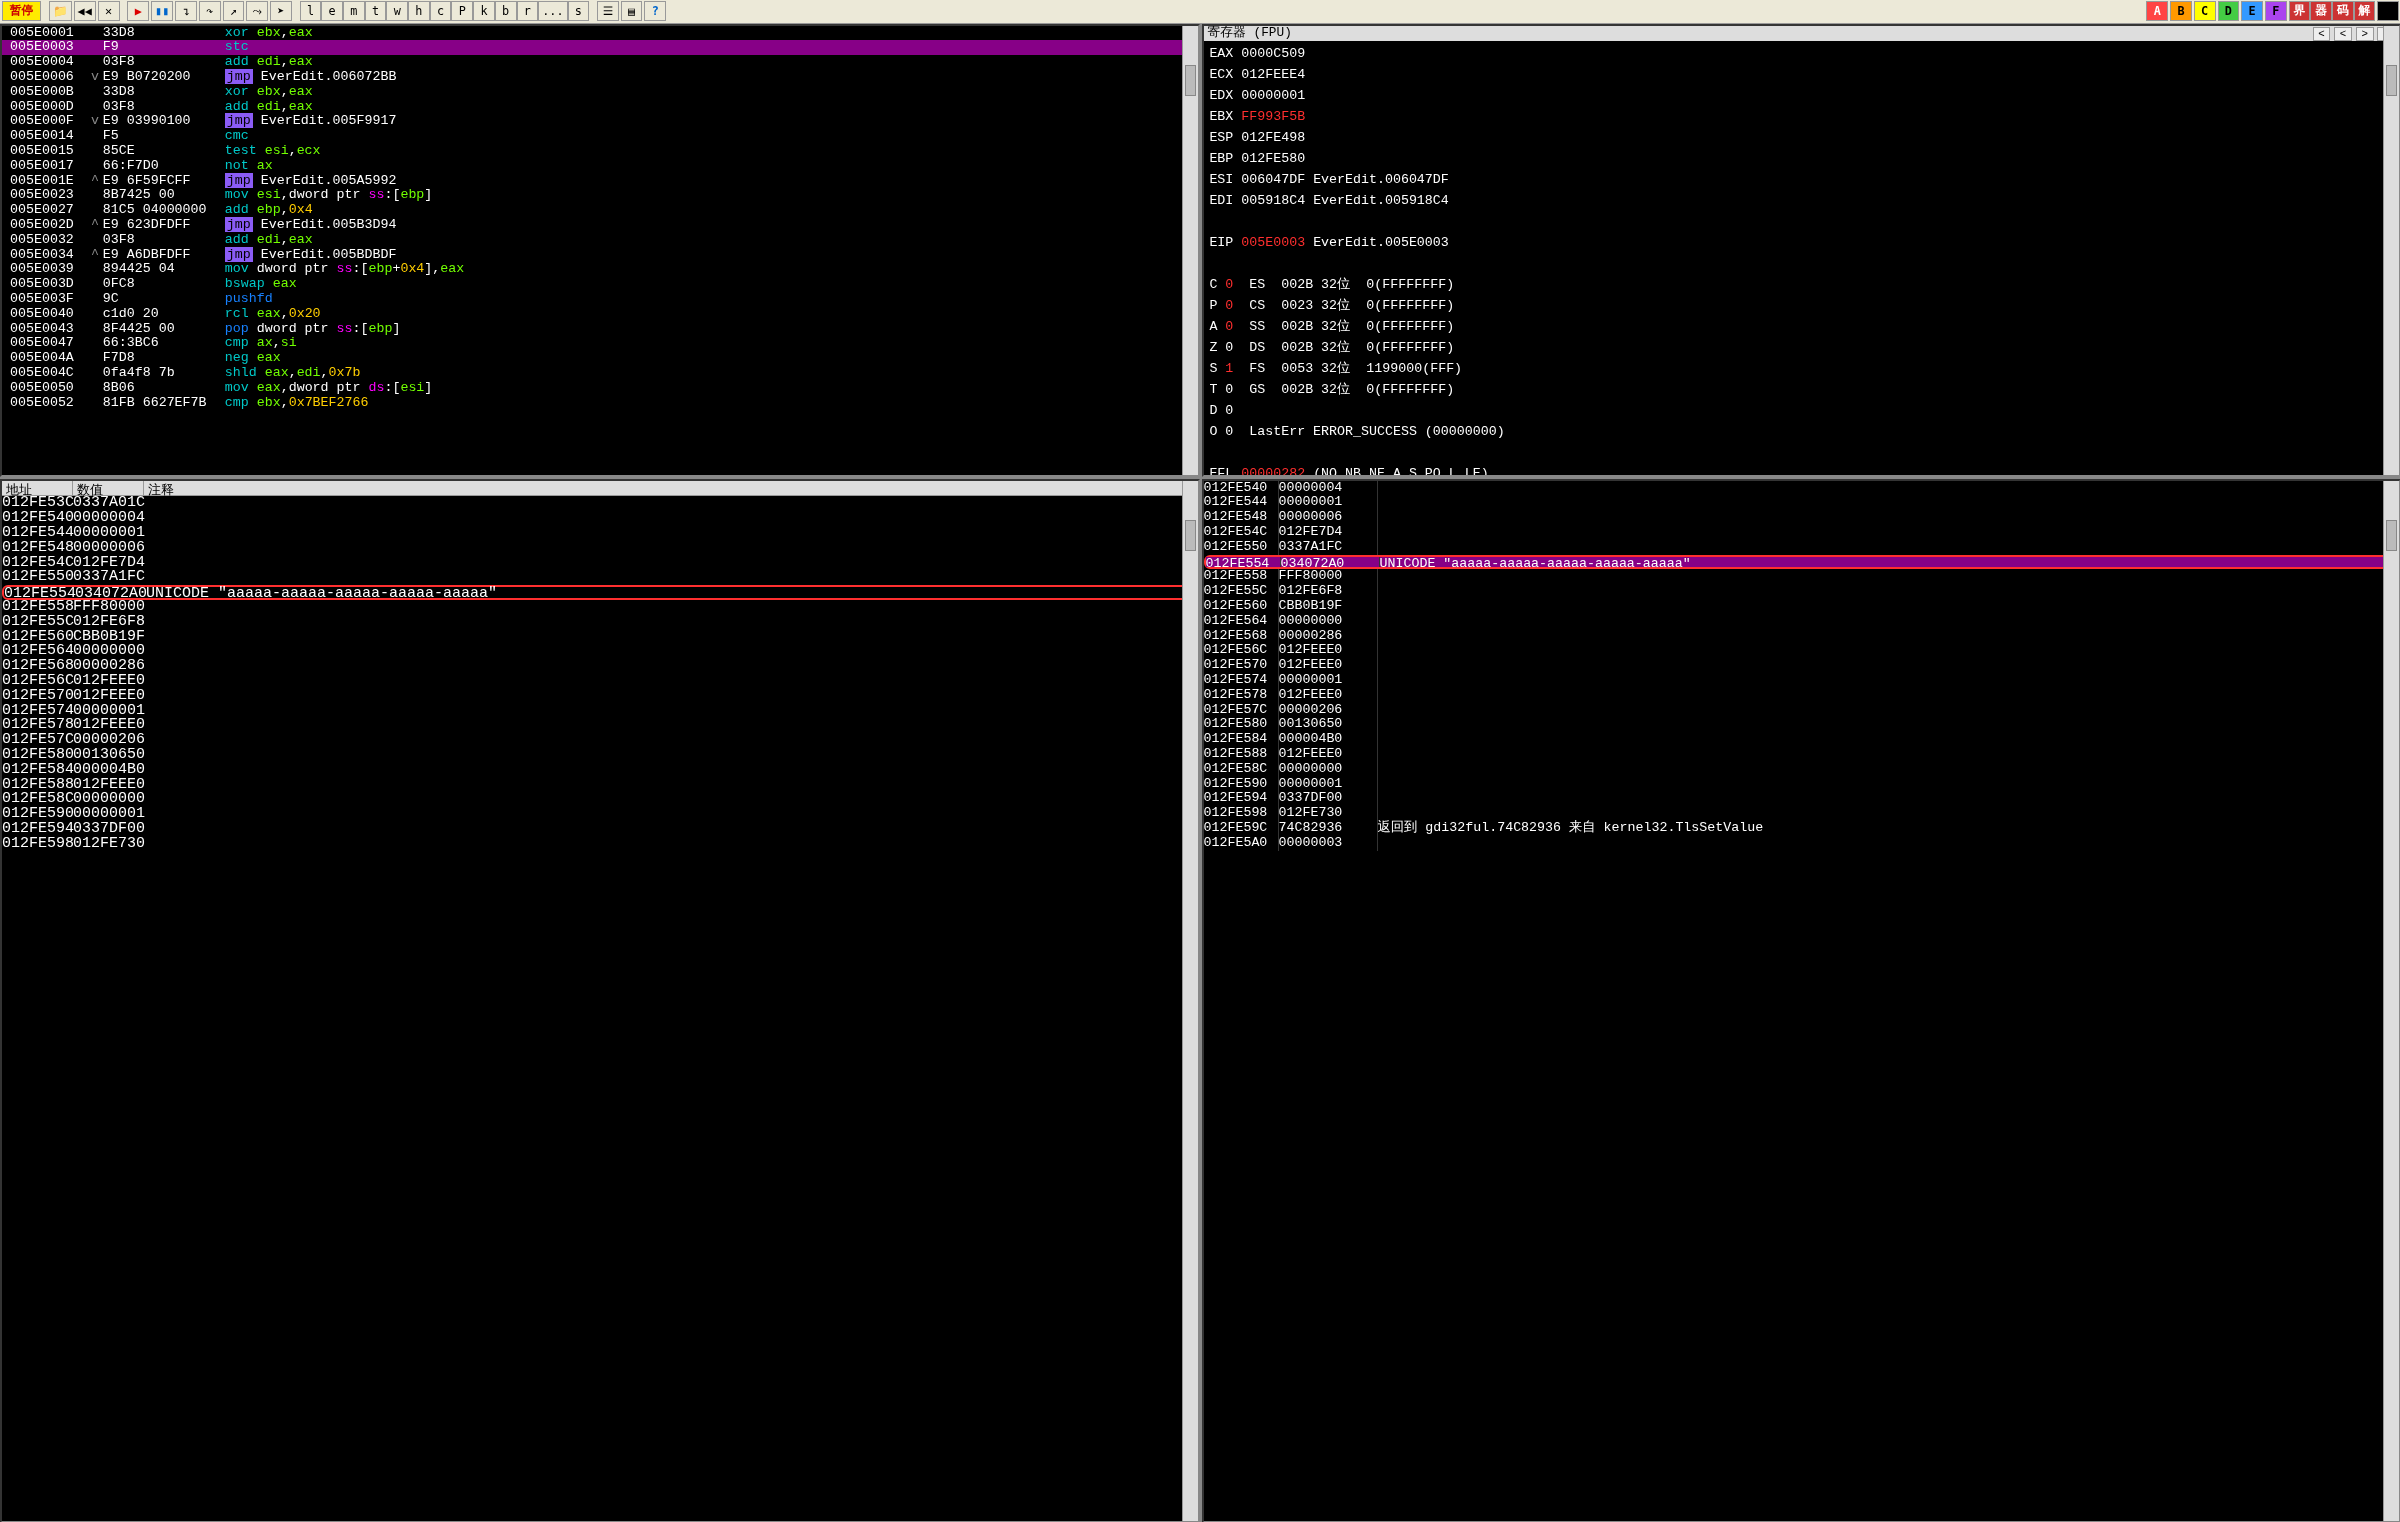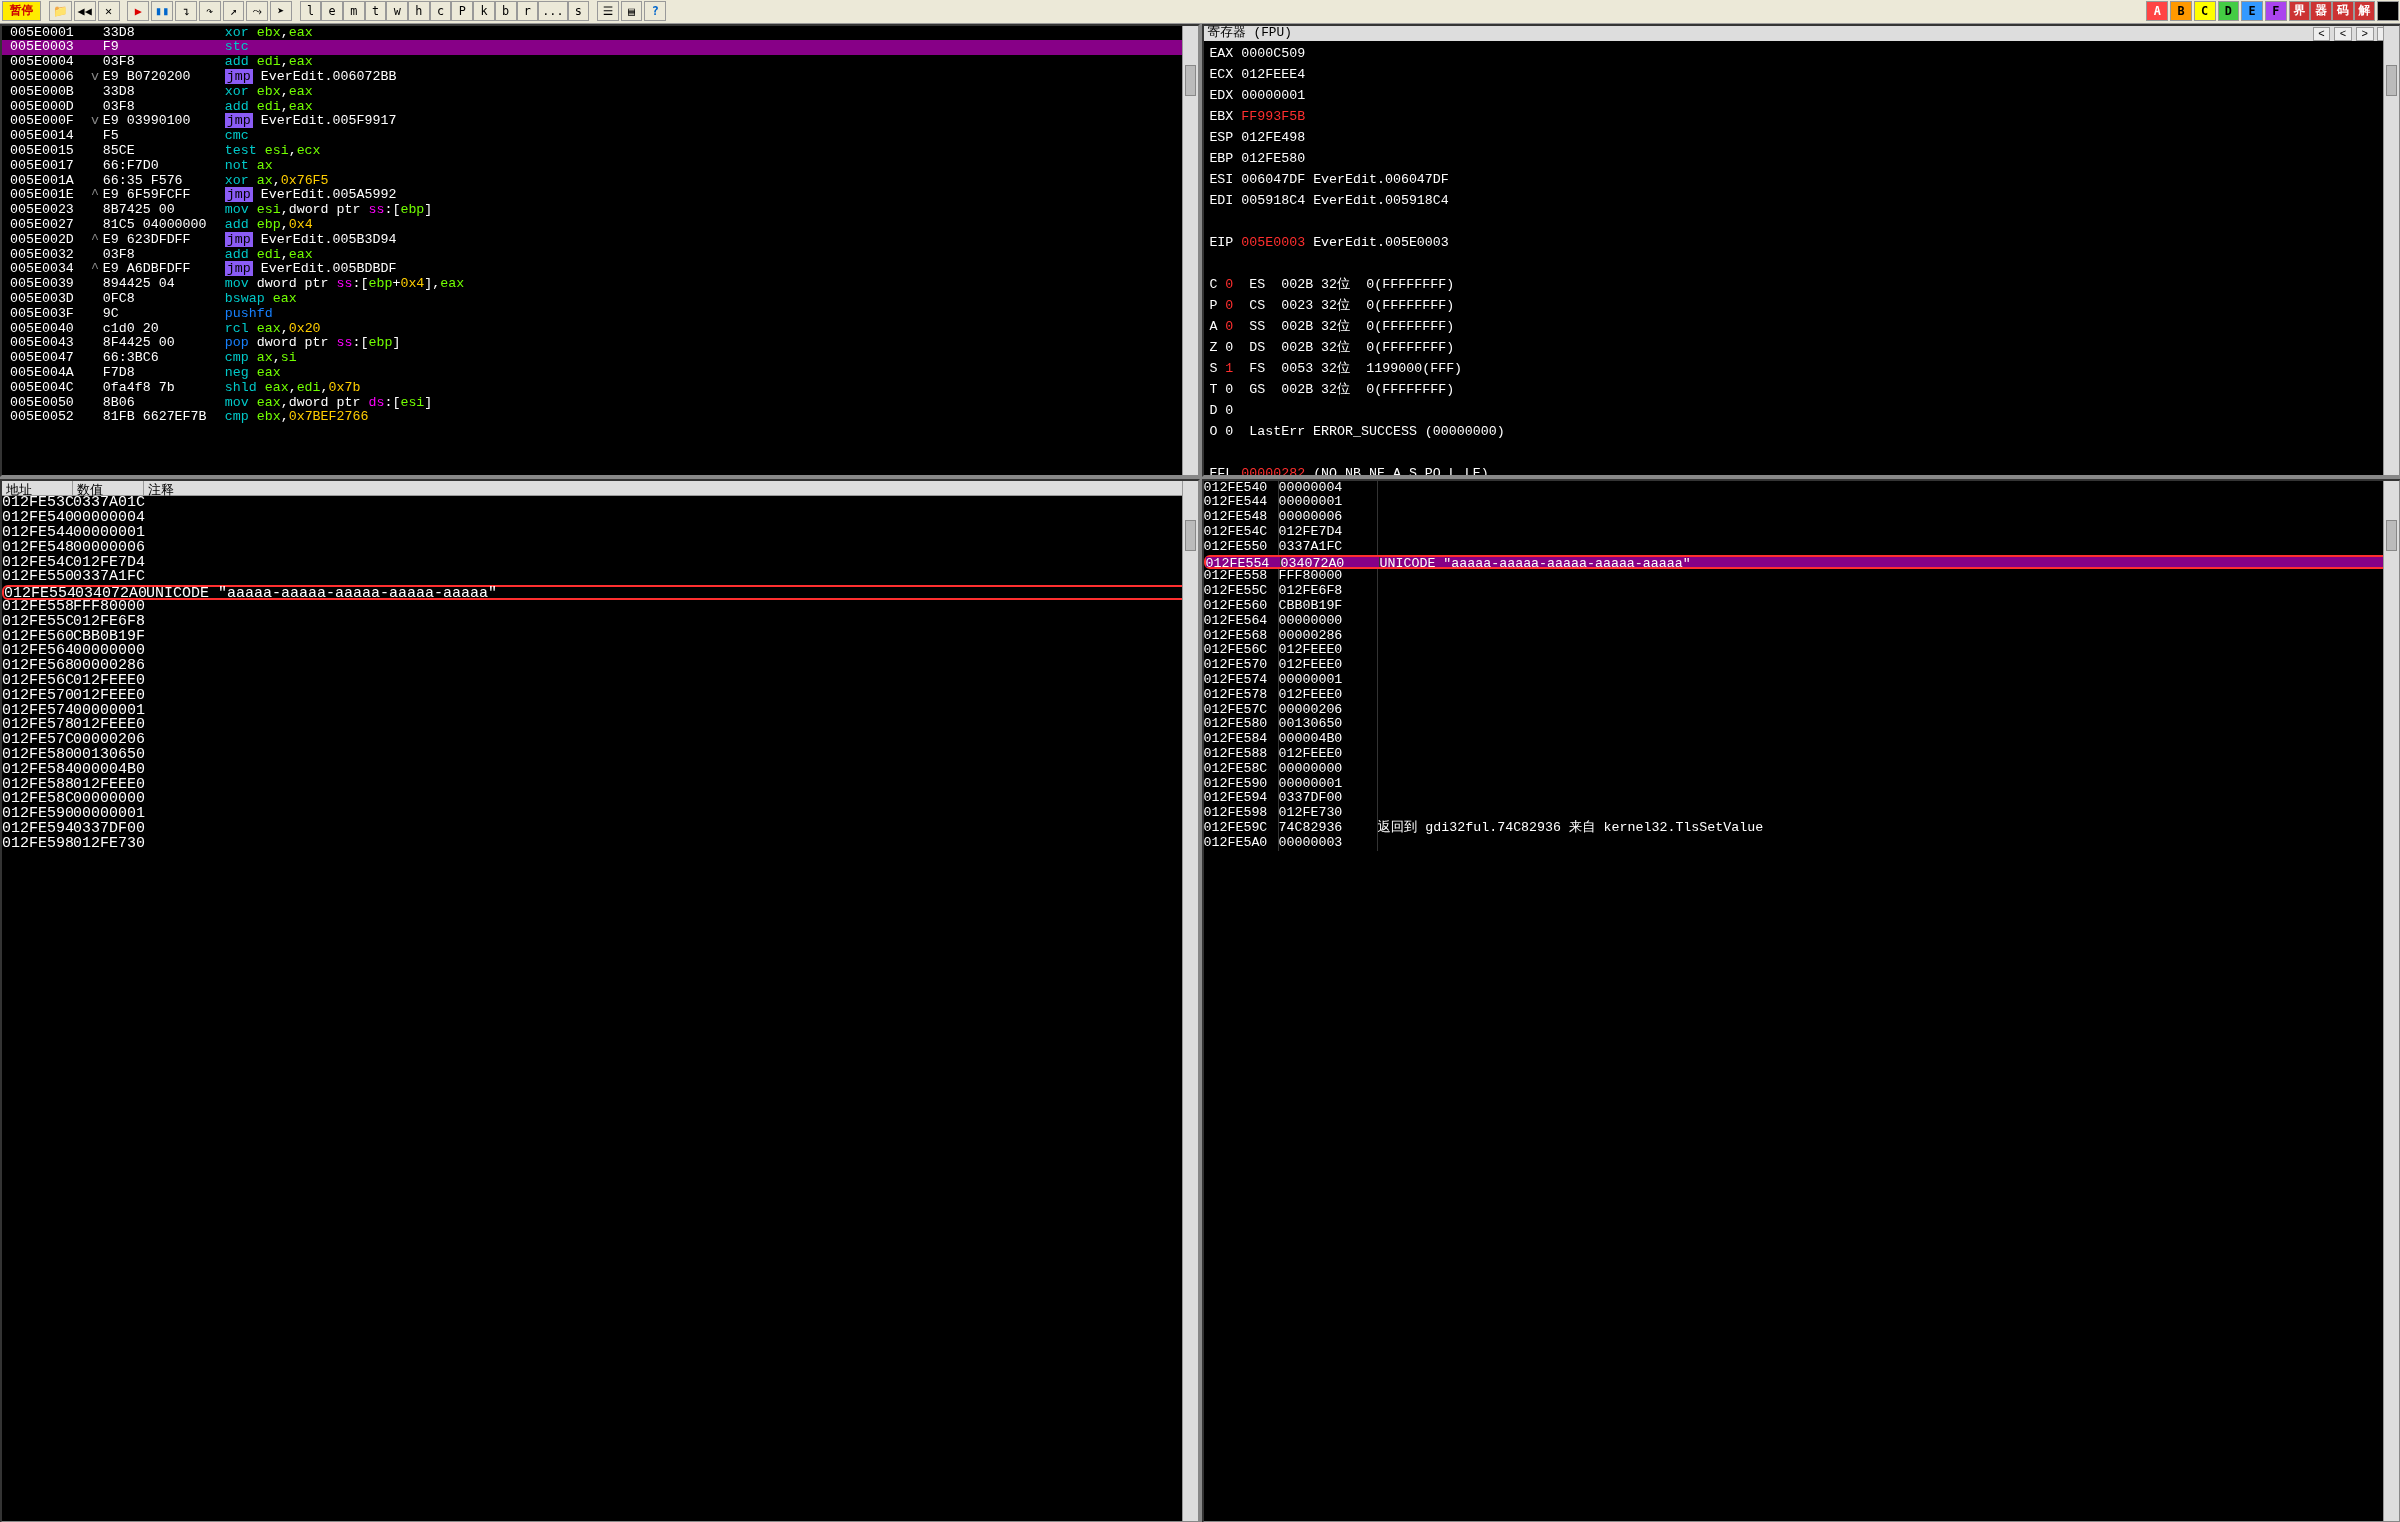--- a/index.html
+++ b/index.html
@@ -182,21 +182,20 @@
         <div class="disasm-row"><span class="col-addr">005E0001</span><span class="col-mark"> </span><span class="col-hex">33D8</span><span class="col-asm"><span class="mnemonic">xor</span> <span class="reg">ebx</span><span class="sym">,</span><span class="reg">eax</span></span></div>
         <div class="disasm-row sel"><span class="col-addr">005E0003</span><span class="col-mark"> </span><span class="col-hex">F9</span><span class="col-asm"><span class="mnemonic">stc</span> </span></div>
         <div class="disasm-row"><span class="col-addr">005E0004</span><span class="col-mark"> </span><span class="col-hex">03F8</span><span class="col-asm"><span class="mnemonic">add</span> <span class="reg">edi</span><span class="sym">,</span><span class="reg">eax</span></span></div>
         <div class="disasm-row"><span class="col-addr">005E0006</span><span class="col-mark">v</span><span class="col-hex">E9 B0720200</span><span class="col-asm"><span class="mnemonic jmp">jmp</span> <span class="sym">EverEdit.006072BB</span></span></div>
         <div class="disasm-row"><span class="col-addr">005E000B</span><span class="col-mark"> </span><span class="col-hex">33D8</span><span class="col-asm"><span class="mnemonic">xor</span> <span class="reg">ebx</span><span class="sym">,</span><span class="reg">eax</span></span></div>
         <div class="disasm-row"><span class="col-addr">005E000D</span><span class="col-mark"> </span><span class="col-hex">03F8</span><span class="col-asm"><span class="mnemonic">add</span> <span class="reg">edi</span><span class="sym">,</span><span class="reg">eax</span></span></div>
         <div class="disasm-row"><span class="col-addr">005E000F</span><span class="col-mark">v</span><span class="col-hex">E9 03990100</span><span class="col-asm"><span class="mnemonic jmp">jmp</span> <span class="sym">EverEdit.005F9917</span></span></div>
         <div class="disasm-row"><span class="col-addr">005E0014</span><span class="col-mark"> </span><span class="col-hex">F5</span><span class="col-asm"><span class="mnemonic">cmc</span> </span></div>
         <div class="disasm-row"><span class="col-addr">005E0015</span><span class="col-mark"> </span><span class="col-hex">85CE</span><span class="col-asm"><span class="mnemonic">test</span> <span class="reg">esi</span><span class="sym">,</span><span class="reg">ecx</span></span></div>
         <div class="disasm-row"><span class="col-addr">005E0017</span><span class="col-mark"> </span><span class="col-hex">66:F7D0</span><span class="col-asm"><span class="mnemonic">not</span> <span class="reg">ax</span></span></div>
-        <div class="disasm-row"><span class="col-addr">005E001A</span><span class="col-mark"> </span><span class="col-hex">66:35 F576</span><span class="col-asm"><span class="mnemonic">xor</span> <span class="reg">ax</span><span class="sym">,</span><span class="num">0x76F5</span></span></div>
         <div class="disasm-row"><span class="col-addr">005E001E</span><span class="col-mark">^</span><span class="col-hex">E9 6F59FCFF</span><span class="col-asm"><span class="mnemonic jmp">jmp</span> <span class="sym">EverEdit.005A5992</span></span></div>
         <div class="disasm-row"><span class="col-addr">005E0023</span><span class="col-mark"> </span><span class="col-hex">8B7425 00</span><span class="col-asm"><span class="mnemonic">mov</span> <span class="reg">esi</span><span class="sym">,</span><span class="sym">dword ptr </span><span class="segm">ss</span><span class="sym">:[</span><span class="reg">ebp</span><span class="sym">]</span></span></div>
         <div class="disasm-row"><span class="col-addr">005E0027</span><span class="col-mark"> </span><span class="col-hex">81C5 04000000</span><span class="col-asm"><span class="mnemonic">add</span> <span class="reg">ebp</span><span class="sym">,</span><span class="num">0x4</span></span></div>
         <div class="disasm-row"><span class="col-addr">005E002D</span><span class="col-mark">^</span><span class="col-hex">E9 623DFDFF</span><span class="col-asm"><span class="mnemonic jmp">jmp</span> <span class="sym">EverEdit.005B3D94</span></span></div>
         <div class="disasm-row"><span class="col-addr">005E0032</span><span class="col-mark"> </span><span class="col-hex">03F8</span><span class="col-asm"><span class="mnemonic">add</span> <span class="reg">edi</span><span class="sym">,</span><span class="reg">eax</span></span></div>
         <div class="disasm-row"><span class="col-addr">005E0034</span><span class="col-mark">^</span><span class="col-hex">E9 A6DBFDFF</span><span class="col-asm"><span class="mnemonic jmp">jmp</span> <span class="sym">EverEdit.005BDBDF</span></span></div>
         <div class="disasm-row"><span class="col-addr">005E0039</span><span class="col-mark"> </span><span class="col-hex">894425 04</span><span class="col-asm"><span class="mnemonic">mov</span> <span class="sym">dword ptr </span><span class="segm">ss</span><span class="sym">:[</span><span class="reg">ebp</span><span class="sym">+</span><span class="num">0x4</span><span class="sym">],</span><span class="reg">eax</span></span></div>
         <div class="disasm-row"><span class="col-addr">005E003D</span><span class="col-mark"> </span><span class="col-hex">0FC8</span><span class="col-asm"><span class="mnemonic">bswap</span> <span class="reg">eax</span></span></div>
         <div class="disasm-row"><span class="col-addr">005E003F</span><span class="col-mark"> </span><span class="col-hex">9C</span><span class="col-asm"><span class="op-blue">pushfd</span> </span></div>
         <div class="disasm-row"><span class="col-addr">005E0040</span><span class="col-mark"> </span><span class="col-hex">c1d0 20</span><span class="col-asm"><span class="mnemonic">rcl</span> <span class="reg">eax</span><span class="sym">,</span><span class="num">0x20</span></span></div>

